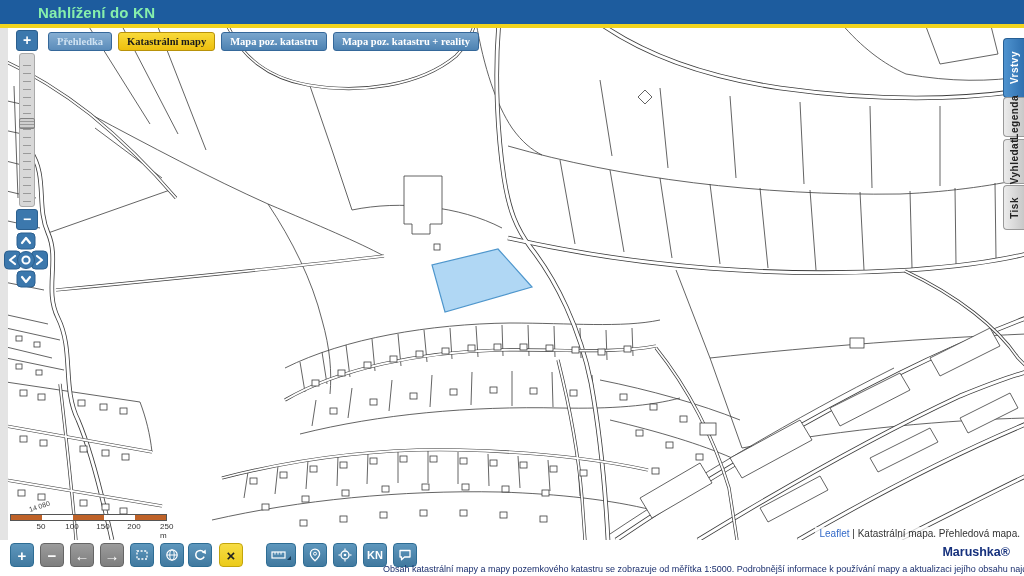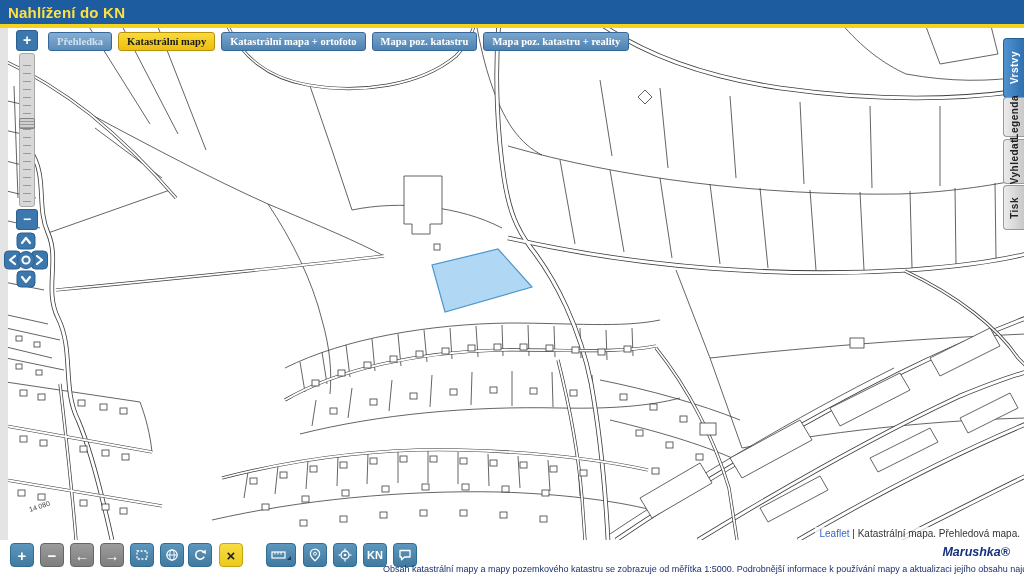--- a/index.html
+++ b/index.html
@@ -1,21 +1,21 @@
 <!DOCTYPE html>
 <html><head>
 <meta charset="utf-8">
 <style>
   html,body{margin:0;padding:0;}
   body{width:1024px;height:576px;position:relative;overflow:hidden;background:#e9e9e9;
        font-family:"Liberation Sans",sans-serif;}
   
   .titlebar{position:absolute;left:0;top:0;width:1024px;height:24px;background:#1d5c9e;
             display:flex;align-items:center;z-index:20;}
-  .titlebar span{color:#fde047;font-size:15px;font-weight:bold;padding-left:8px;letter-spacing:.2px;}
+  .titlebar span{color:#86efac;font-size:15px;font-weight:bold;padding-left:8px;letter-spacing:.2px;margin-left:30px;}
   .accent{position:absolute;left:0;top:24px;width:1024px;height:4px;background:#f2d41e;z-index:20;}
   
   .map-area{position:absolute;left:0;top:28px;width:1024px;height:512px;background:#fff;overflow:hidden;}
   .map-svg{position:absolute;left:0;top:0;width:1024px;height:512px;}
   .page-strip{position:absolute;left:0;top:0;width:8px;height:512px;background:#e4e4e4;z-index:2;}
   
   .maptabs{position:absolute;left:48px;top:4px;z-index:6;display:flex;gap:6px;font-family:Liberation Serif, serif;}
   .maptab{height:17px;line-height:17px;padding:0 8px;border-radius:3px;font-size:10.5px;font-weight:bold;
           background:linear-gradient(#7aa6cd,#4d82b2);border:1px solid #35689a;color:#fff;cursor:pointer;white-space:nowrap;}
   .maptab.first{color:#cfe2f2;background:linear-gradient(#86aed2,#5b8cba);}
@@ -59,21 +59,21 @@
   
   .bottombar{position:absolute;left:0;top:540px;width:1024px;height:36px;background:#fff;z-index:20;}
   .tbtn{position:absolute;top:3px;width:24px;height:24px;border-radius:4px;border:1px solid #2e6d94;
         background:linear-gradient(#5e97bd,#41799f);color:#fff;display:flex;align-items:center;justify-content:center;
         font-size:15px;font-weight:bold;cursor:pointer;box-sizing:border-box;}
   .tbtn.gray{background:linear-gradient(#9c9c9c,#7e7e7e);border-color:#666;}
   .tbtn.yellow{background:linear-gradient(#f7dc44,#eccb1a);border-color:#c3a50c;color:#222;}
   .tbtn.wide{width:30px;}
   .tbtn svg{display:block;}
   .statusline{position:absolute;left:383px;bottom:2px;font-size:9px;color:#1b2f6e;white-space:nowrap;}
-  .marushka{position:absolute;right:14px;top:5px;font-size:12.5px;font-weight:bold;color:#16317d;cursor:pointer;font-style:italic;}
+  .marushka{position:absolute;right:14px;top:5px;font-size:12.5px;font-weight:bold;color:#16317d;cursor:pointer;}
 </style>
 </head>
 <body>
 
 <div class="titlebar">
   <span>Nahlížení do KN</span>
 </div>
 <div class="accent"></div>
 
 <div class="map-area">
@@ -263,21 +263,20 @@
     <polygon points="498,221 532,259 445,284 432,237" fill="#a7d3f3" fill-opacity="0.9" stroke="#4e96cc" stroke-width="1.2"></polygon>
 
     <text x="30" y="484" font-size="7" fill="#444" transform="rotate(-18 30 484)">14 080</text>
   </svg>
 
   <div class="page-strip"></div>
 
   <div class="maptabs">
     <div class="maptab first">Přehledka</div>
     <div class="maptab active">Katastrální mapy</div>
-    <div class="maptab">Katastrální mapa + ortofoto</div>
     <div class="maptab">Mapa poz. katastru</div>
     <div class="maptab">Mapa poz. katastru + reality</div>
   </div>
 
   <div class="zoomctl">
     <div class="zbtn">+</div>
     <div class="ztrack">
       <div class="zticks"></div>
       <div class="zhandle"></div>
     </div>
@@ -310,20 +309,36 @@
     <span>Legenda</span>
   </div>
   <div class="sidetab" style="top:111px;height:43px;">
     <span>Vyhledat</span>
   </div>
   <div class="sidetab" style="top:157px;height:43px;">
     <span>Tisk</span>
   </div>
 
 
+  <div class="scalebar">
+    <div class="sbar">
+      <i class="o"></i>
+        <i></i>
+        <i class="o"></i>
+        <i></i>
+        <i class="o"></i>
+    </div>
+    <div class="slabels">
+      <span style="left:31px">50</span>
+      <span style="left:62px">100</span>
+      <span style="left:93px">150</span>
+      <span style="left:124px">200</span>
+      <span style="left:160px">250 m</span>
+    </div>
+  </div>
 
   <div class="attribution">
     <span class="leaflet">Leaflet</span>
     <span>| Katastrální mapa. Přehledová mapa.</span>
   </div>
 </div>
 
 <div class="bottombar">
   <div class="tbtn" style="left:10px">+</div>
   <div class="tbtn gray" style="left:40px">−</div>

